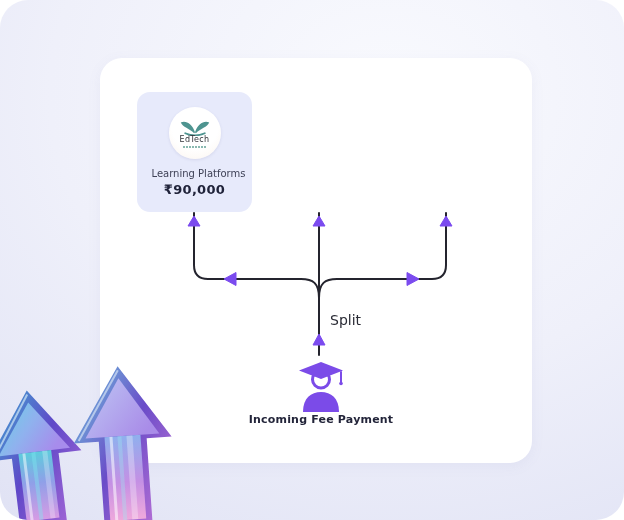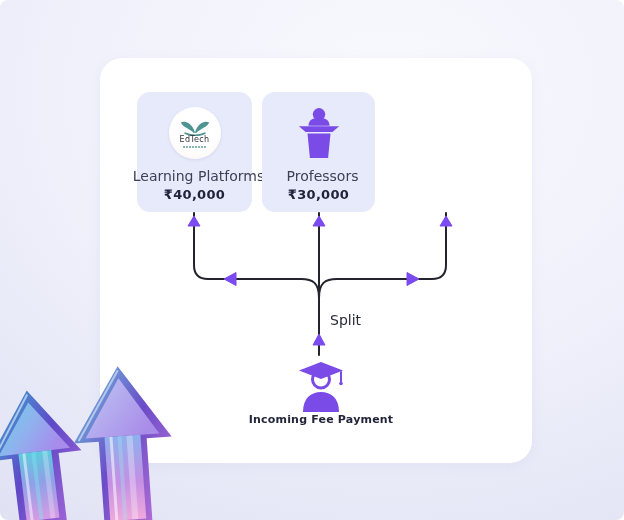--- a/index.html
+++ b/index.html
@@ -3,39 +3,39 @@
 <meta charset="utf-8">
 <style>
   * { margin:0; padding:0; box-sizing:border-box; }
   body {
     background:#ffffff;
     font-family:"DejaVu Sans","Liberation Sans",sans-serif;
     width:624px; height:520px; overflow:hidden;
   }
   .canvas {
     position:absolute; left:0; top:0; width:624px; height:520px;
-    border-radius:8px; overflow:hidden;
+    border-radius:28px; overflow:hidden;
     background:radial-gradient(120% 120% at 62% 18%, #F9FAFE 0%, #EFF0FA 45%, #E4E6F6 75%, #DADCF1 100%);
   }
   .panel {
     position:absolute; left:100px; top:58px; width:432px; height:405px;
     background:#ffffff; border-radius:22px; z-index:1;
     box-shadow:0 3px 14px rgba(110,110,170,0.07);
   }
   .flow-svg { position:absolute; left:0; top:0; z-index:2; pointer-events:none; }
   .dest-card {
     position:absolute; top:92px; height:120px; border-radius:13px;
     background:#E7EAFB; z-index:3;
     display:flex; flex-direction:column; align-items:center;
   }
   #card-0 { left:137px; width:115px; }
   #card-1 { left:262px; width:113px; }
   #card-2 { left:390px; width:112px; }
   .icon-wrap { height:56px; margin-top:13px; display:flex; align-items:center; justify-content:center; }
-  .dest-label { font-size:14px; color:#3E4156; margin-top:7px; white-space:nowrap;padding-left:8px; }
+  .dest-label { font-size:10px; color:#3E4156; margin-top:7px; white-space:nowrap;padding-left:8px; }
   .dest-amount { font-size:13px; font-weight:700; color:#20233A; margin-top:3px; letter-spacing:.3px; }
   .logo-circle {
     width:52px; height:52px; border-radius:50%;
     background:radial-gradient(circle at 50% 35%, #ffffff 55%, #FBF4EE 100%);
     display:flex; flex-direction:column; align-items:center; justify-content:center;
     box-shadow:0 1px 3px rgba(100,100,150,.15);
   }
   .logo-text { font-size:8px; color:#33343A; margin-top:-1px; letter-spacing:.3px; }
   .logo-tagline {
     width:24px; height:2px; margin-top:2px;
@@ -82,37 +82,23 @@
         <svg width="32" height="18" viewBox="0 0 36 20">
           <path d="M18,16 C15,6 7,2 2,5 C4,10 12,12 17,17 Z" fill="#4E9490"></path>
           <path d="M18,16 C21,6 29,2 34,5 C32,10 24,12 19,17 Z" fill="#4E9490"></path>
           <path d="M7,17 Q18,22 29,17" fill="none" stroke="#4E9490" stroke-width="2" stroke-linecap="round"></path>
         </svg>
         <div class="logo-text">EdTech</div>
         <div class="logo-tagline"></div>
       </div>
     </div>
     <div class="dest-label">Learning Platforms</div>
-    <div class="dest-amount">₹40,000</div>
+    <div class="dest-amount">₹90,000</div>
   </div>
 
-  <div class="dest-card" id="card-1">
-    <div class="icon-wrap">
-      <svg width="46" height="50" viewBox="0 0 48 52">
-        <g fill="#7B4BE8">
-          <circle cx="24" cy="6.5" r="6.5"></circle>
-          <path d="M13,18.5 C13,12 18,10 24,10 C30,10 35,12 35,18.5 Z"></path>
-          <path d="M3,19 L45,19 L38,25 L10,25 Z"></path>
-          <path d="M12,26.5 L36,26.5 L33.5,52 L14.5,52 Z"></path>
-        </g>
-      </svg>
-    </div>
-    <div class="dest-label">Professors</div>
-    <div class="dest-amount">₹30,000</div>
-  </div>
 
 
   <div class="split-label">Split</div>
 
   <svg class="grad-icon" width="48" height="50" viewBox="0 0 48 50">
     <path d="M6,50 C6,36 14,30 24,30 C34,30 42,36 42,50 Z" fill="#7B4BE8"></path>
     <circle cx="24" cy="17.5" r="8.5" fill="#ffffff" stroke="#7B4BE8" stroke-width="3"></circle>
     <path d="M24,0 L46,8.5 L24,17 L2,8.5 Z" fill="#7B4BE8"></path>
     <path d="M44,10 L44,20" stroke="#7B4BE8" stroke-width="2" stroke-linecap="round"></path>
     <circle cx="44" cy="21.5" r="1.8" fill="#7B4BE8"></circle>

